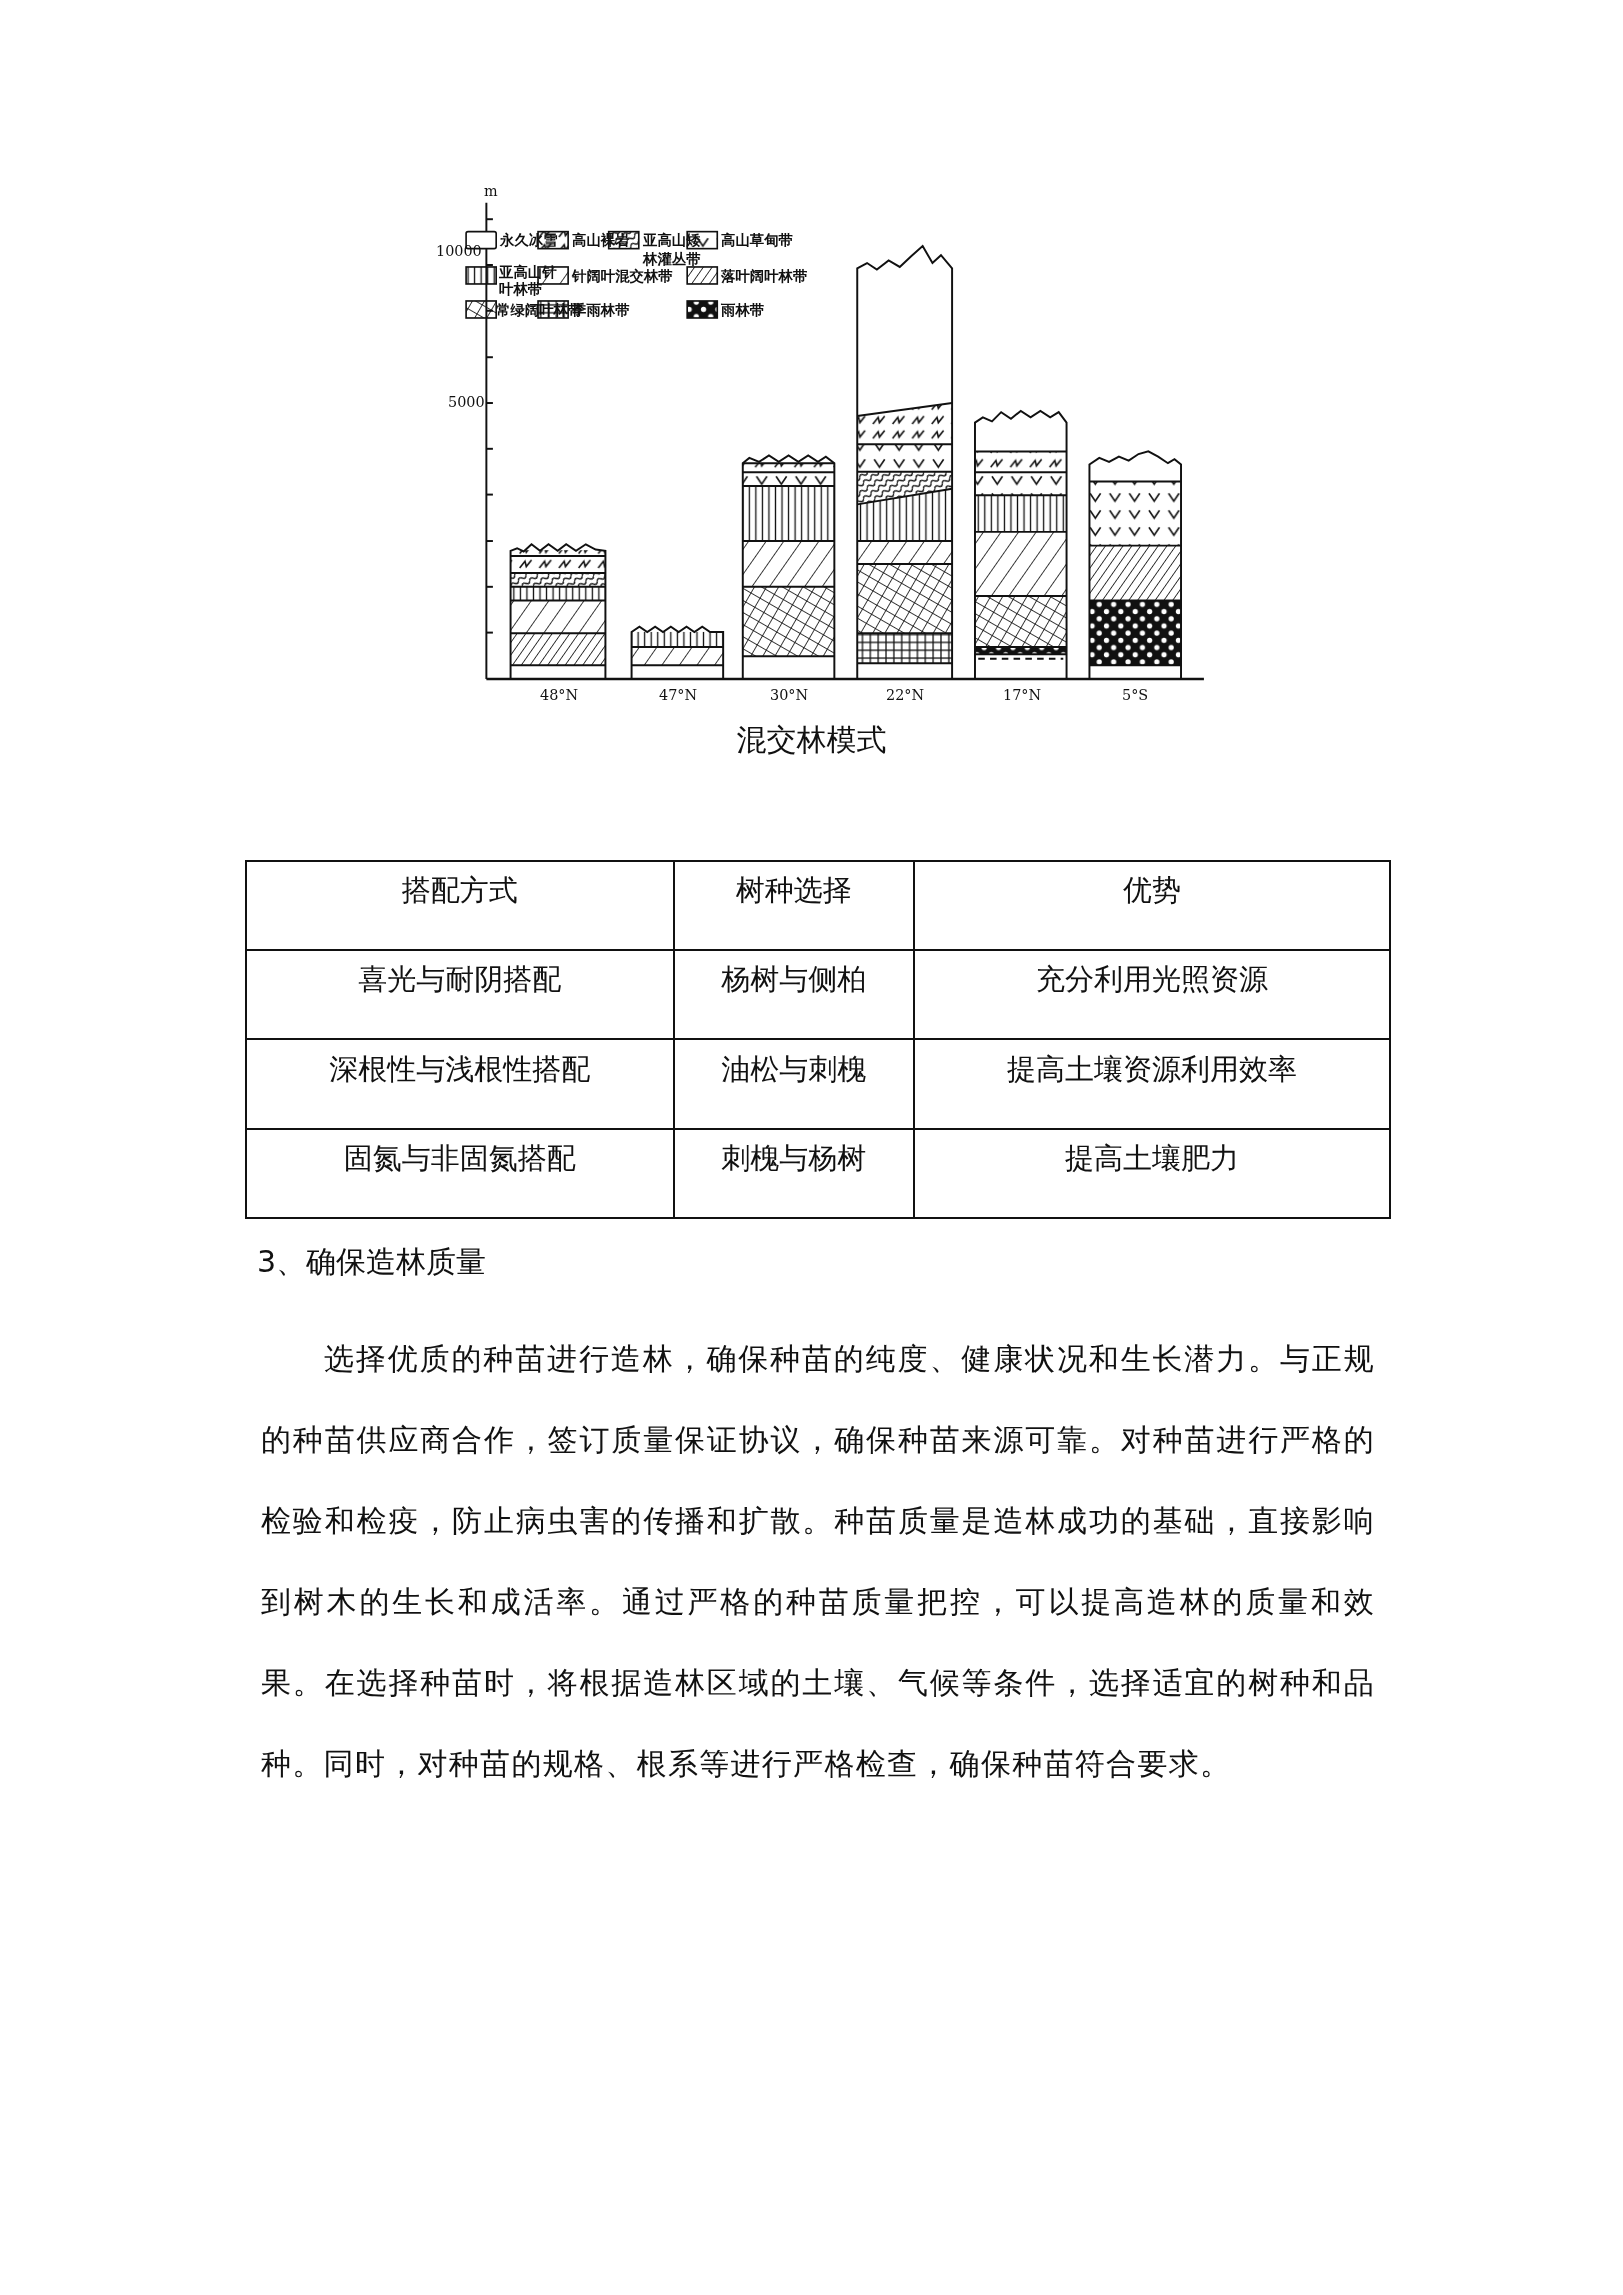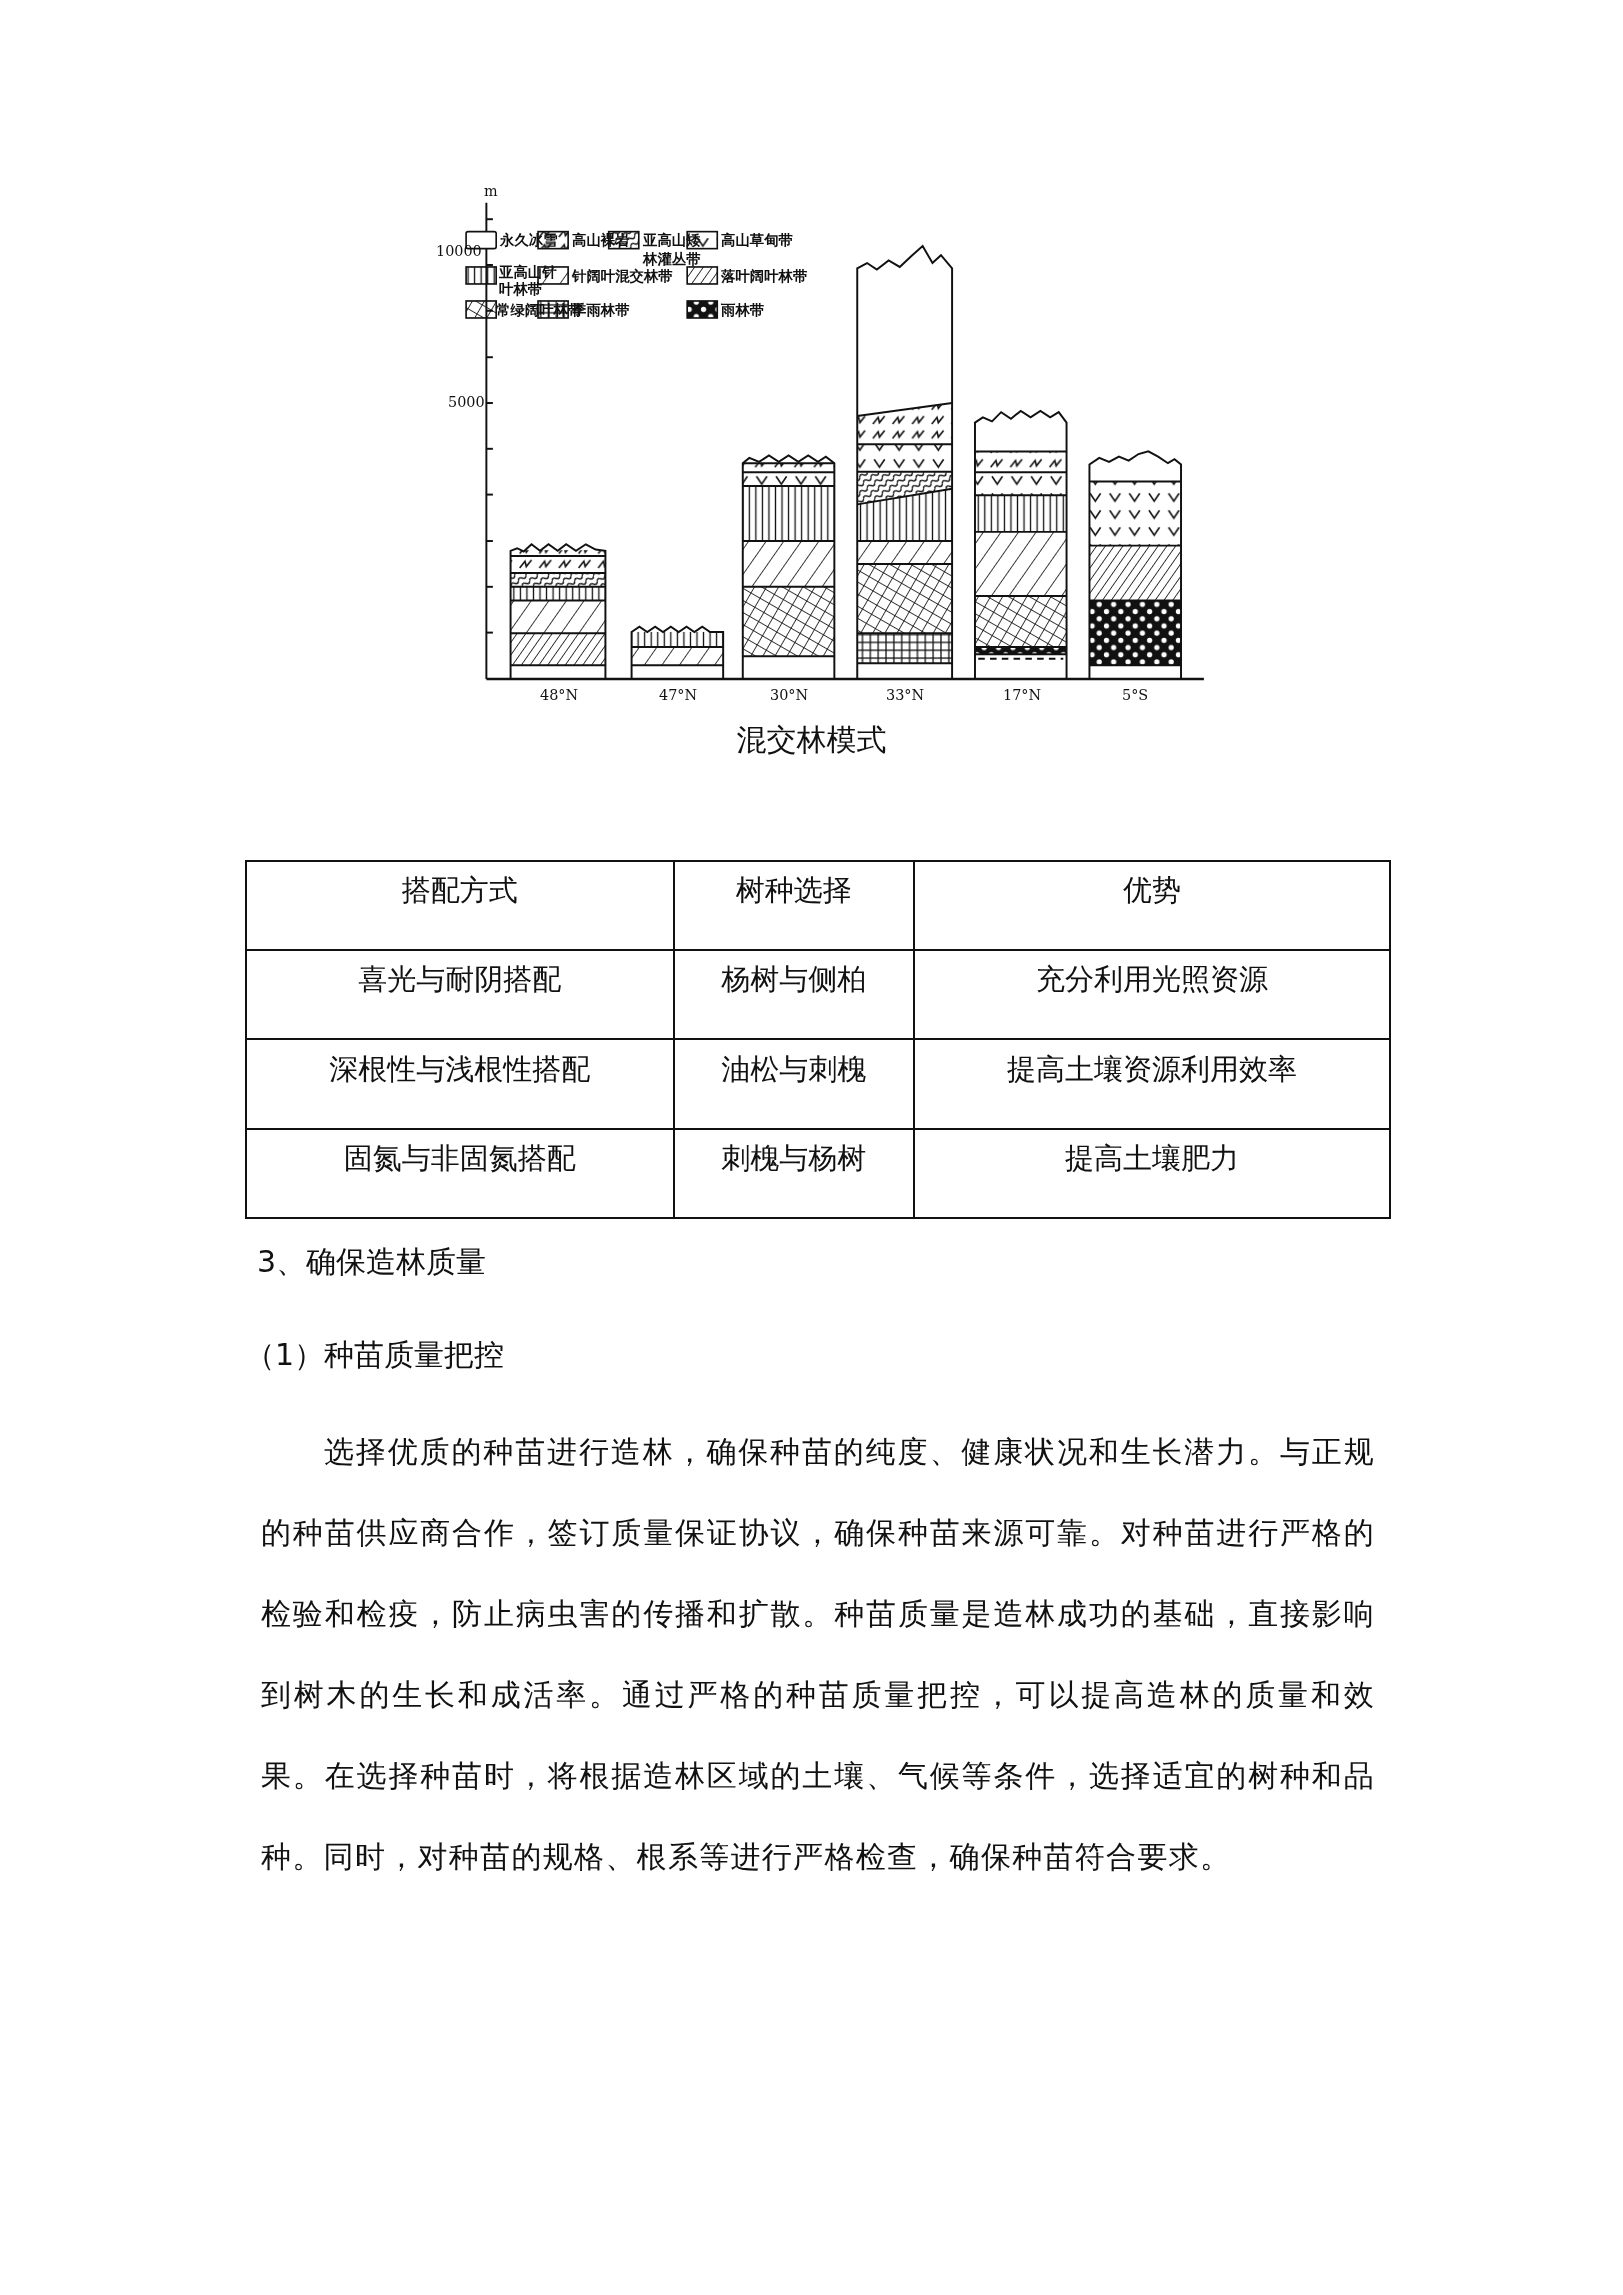--- a/index.html
+++ b/index.html
@@ -193,21 +193,21 @@
     </g>
   </svg>
 
   <span class="axis-text" style="position:absolute;left:65px;top:0px;">m</span>
   <span class="axis-text" style="position:absolute;left:17px;top:26px;margin-top:34px;">10000</span>
   <span class="axis-text" style="position:absolute;left:29px;top:211px;">5000</span>
 
   <span class="axis-text" style="position:absolute;left:121px;top:504px;">48°N</span>
   <span class="axis-text" style="position:absolute;left:240px;top:504px;">47°N</span>
   <span class="axis-text" style="position:absolute;left:351px;top:504px;">30°N</span>
-  <span class="axis-text" style="position:absolute;left:467px;top:504px;">33°N</span>
+  <span class="axis-text" style="position:absolute;left:467px;top:504px;">22°N</span>
   <span class="axis-text" style="position:absolute;left:584px;top:504px;">17°N</span>
   <span class="axis-text" style="position:absolute;left:703px;top:504px;">5°S</span>
 
   <span class="legend-text" style="position:absolute;left:81px;top:48px;">永久冰雪</span>
   <span class="legend-text" style="position:absolute;left:80px;top:80px;">亚高山针</span>
   <span class="legend-text" style="position:absolute;left:80px;top:97px;">叶林带</span>
   <span class="legend-text" style="position:absolute;left:77px;top:118px;">常绿阔叶林带</span>
   <span class="legend-text" style="position:absolute;left:153px;top:48px;">高山裸岩</span>
   <span class="legend-text" style="position:absolute;left:153px;top:84px;">针阔叶混交林带</span>
   <span class="legend-text" style="position:absolute;left:153px;top:118px;">季雨林带</span>
@@ -240,16 +240,15 @@
   <tr>
     <td>固氮与非固氮搭配</td>
     <td>刺槐与杨树</td>
     <td>提高土壤肥力</td>
   </tr>
 </tbody>
   </table>
 
 <div class="text-block">
   <p class="heading">3、确保造林质量</p>
-  <p class="subheading">（1）种苗质量把控</p>
   <p class="para">选择优质的种苗进行造林，确保种苗的纯度、健康状况和生长潜力。与正规的种苗供应商合作，签订质量保证协议，确保种苗来源可靠。对种苗进行严格的检验和检疫，防止病虫害的传播和扩散。种苗质量是造林成功的基础，直接影响到树木的生长和成活率。通过严格的种苗质量把控，可以提高造林的质量和效果。在选择种苗时，将根据造林区域的土壤、气候等条件，选择适宜的树种和品种。同时，对种苗的规格、根系等进行严格检查，确保种苗符合要求。</p>
 </div>
 
 
 </body></html>

